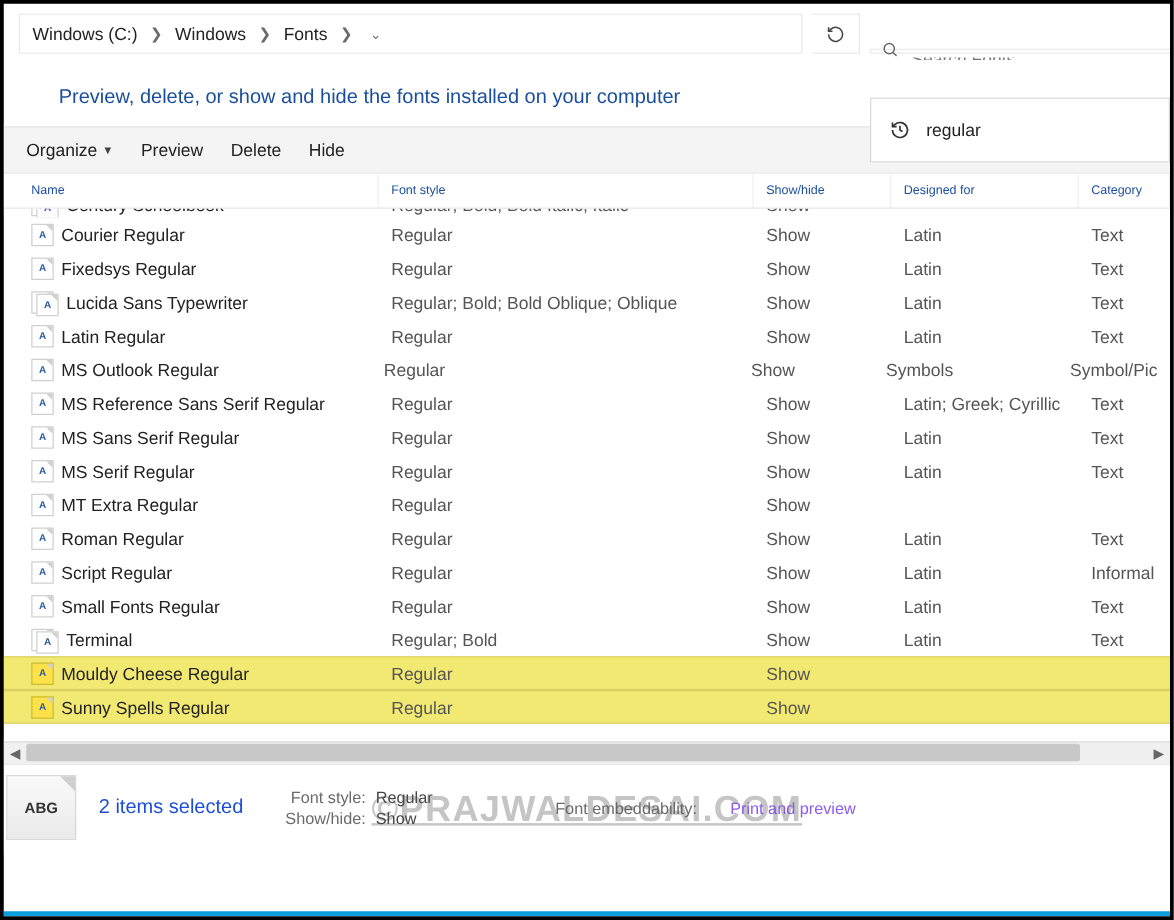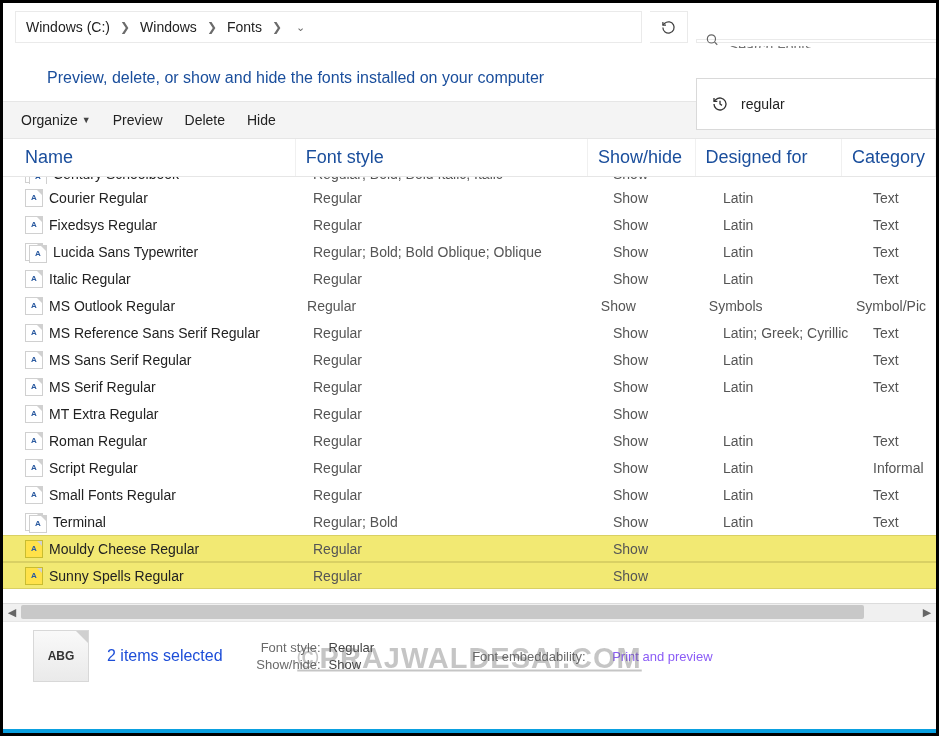--- a/index.html
+++ b/index.html
@@ -98,21 +98,21 @@
     font-size: 14px;
     color: #222;
   }
   .organize { display:flex; align-items:center; gap:4px; }
   .organize .tri { font-size: 9px; color:#444; }
 
   .col-headers {
     display: flex;
     border-bottom: 1px solid #e6e6e6;
     background: #fff;
-    font-size: 18px;
+    font-size: 10px;
   }
   .col-headers .h {
     padding: 8px 10px;
     color: #1a4e9c;
     border-right: 1px solid #f0f0f0;
   }
   .c-name  { width: 300px; padding-left: 22px !important; }
   .c-style { width: 300px; }
   .c-show  { width: 110px; }
   .c-design{ width: 150px; }
@@ -172,21 +172,21 @@
   .hscroll .track { flex:1; position:relative; height:100%; }
   .hscroll .thumb {
     position:absolute; left:0; top:1px; height:14px; width:94%;
     background:#c8c8c8; border-radius:2px;
   }
 
   .details-pane {
     display:flex;
     align-items:center;
     gap:18px;
-    padding: 8px 30px 12px;
+    padding: 8px 2px 12px;
     background:#fff;
     border-top:1px solid #e6e6e6;
     position: relative;
   }
   .abg-thumb {
     width:56px;height:52px;
     background: linear-gradient(#f9f9f9,#eaeaea);
     border:1px solid #d8d8d8;
     position:relative;
     display:flex;align-items:center;justify-content:center;
@@ -328,21 +328,21 @@
         <span>Lucida Sans Typewriter</span>
       </div>
       <div class="cell c-style">Regular; Bold; Bold Oblique; Oblique</div>
       <div class="cell c-show">Show</div>
       <div class="cell c-design">Latin</div>
       <div class="cell c-cat">Text</div>
     </div>
     <div class="row">
       <div class="cell c-name">
         <span class="fico">A</span>
-        <span>Italic Regular</span>
+        <span>Latin Regular</span>
       </div>
       <div class="cell c-style">Regular</div>
       <div class="cell c-show">Show</div>
       <div class="cell c-design">Latin</div>
       <div class="cell c-cat">Text</div>
     </div>
     <div class="row">
       <div class="cell c-name">
         <span class="fico">A</span>
         <span>MS Outlook Regular</span>

